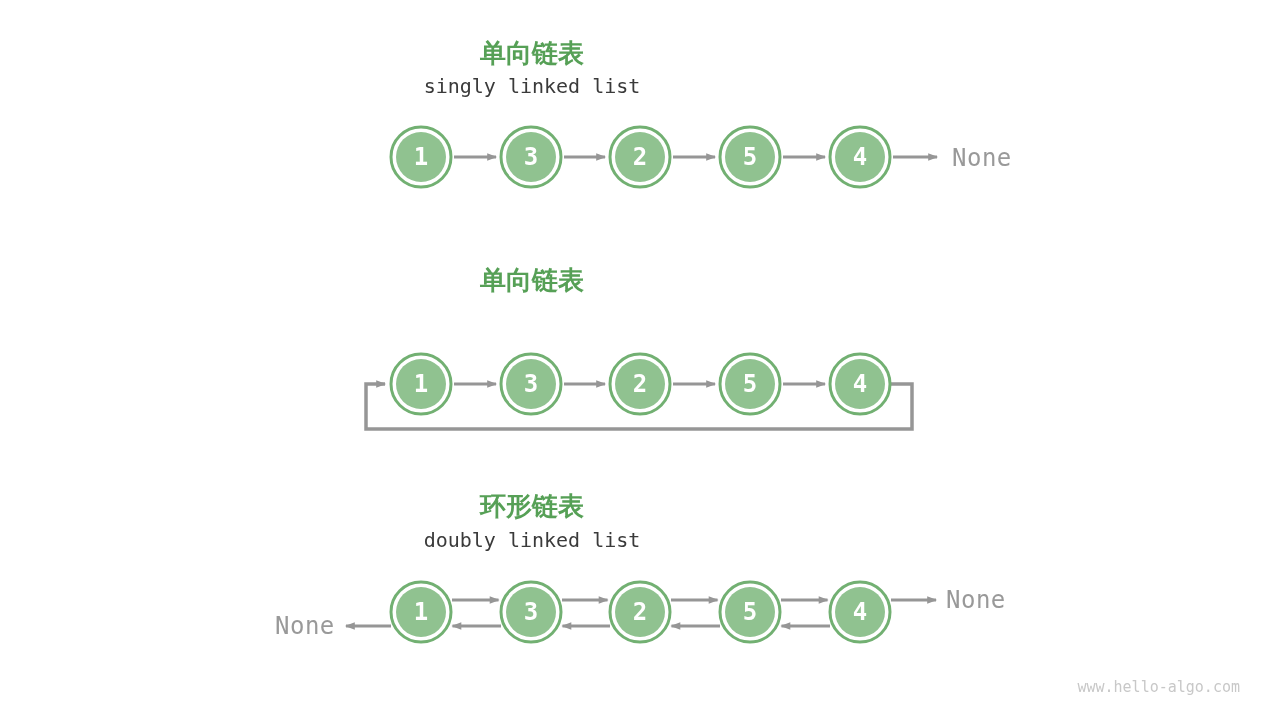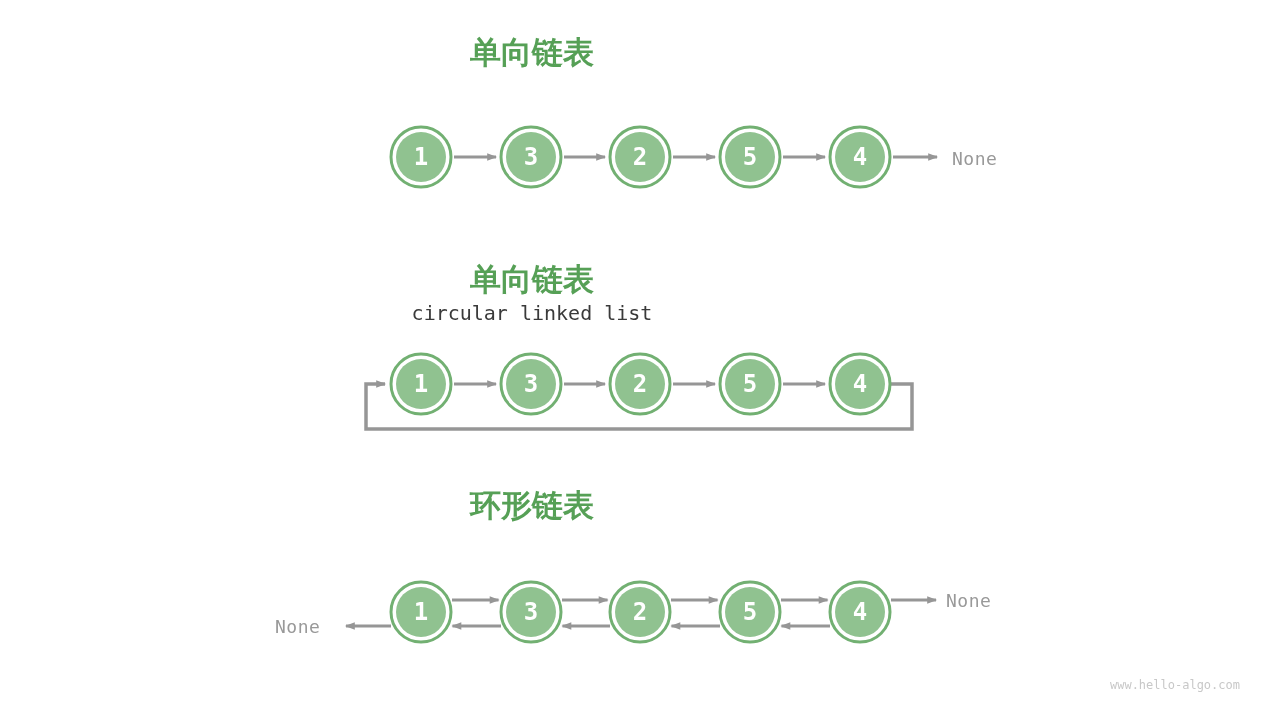--- a/index.html
+++ b/index.html
@@ -10,36 +10,36 @@
     --bg:#ffffff;
   }
   html,body{margin:0;padding:0;background:var(--bg);}
   #canvas{
     position:relative;width:1280px;height:720px;background:var(--bg);
     overflow:hidden;font-family:"Liberation Sans",sans-serif;
   }
   #fig-svg{position:absolute;left:0;top:0;}
   .tzh{
     position:absolute;left:532px;transform:translateX(-50%);
-    font-family:"Liberation Sans",sans-serif;font-weight:bold;font-size:31px;
+    font-family:"Liberation Sans",sans-serif;font-weight:bold;font-size:26px;
     line-height:30px;color:var(--title-green);white-space:nowrap;
   }
   .ten{
     position:absolute;left:532px;transform:translateX(-50%);
     font-family:"DejaVu Sans Mono","Liberation Mono",monospace;font-size:20px;
     line-height:25px;color:var(--subtitle-color);white-space:nowrap;
   }
   .none{
     position:absolute;transform:translateY(-50%);
-    font-family:"DejaVu Sans Mono","Liberation Mono",monospace;font-size:18px;
+    font-family:"DejaVu Sans Mono","Liberation Mono",monospace;font-size:24px;
     color:var(--none-color);white-space:nowrap;letter-spacing:0.5px;
   }
   .watermark{
     position:absolute;right:40px;top:678px;
-    font-family:"DejaVu Sans Mono","Liberation Mono",monospace;font-size:12px;
+    font-family:"DejaVu Sans Mono","Liberation Mono",monospace;font-size:15px;
     color:var(--watermark-color);white-space:nowrap;
   }
 </style>
 </head>
 <body>
 
 <div id="canvas">
   <svg id="fig-svg" width="1280" height="720" viewBox="0 0 1280 720">
       <defs>
         <marker id="arrow" viewBox="0 0 10 8" markerWidth="11" markerHeight="9" refX="8.5" refY="4" orient="auto" markerUnits="userSpaceOnUse">
@@ -137,24 +137,25 @@
         <text x="750" y="612" text-anchor="middle" dy="0.34em" fill="#ffffff" font-size="24" font-weight="bold" font-family="&quot;DejaVu Sans Mono&quot;,&quot;Liberation Mono&quot;,monospace">5</text>
       </g>
       <g>
         <circle cx="860" cy="612" r="30" fill="#ffffff" stroke="#72b072" stroke-width="3"></circle>
         <circle cx="860" cy="612" r="25" fill="#90c290"></circle>
         <text x="860" y="612" text-anchor="middle" dy="0.34em" fill="#ffffff" font-size="24" font-weight="bold" font-family="&quot;DejaVu Sans Mono&quot;,&quot;Liberation Mono&quot;,monospace">4</text>
       </g>
     </svg>
 
   <div class="tzh" style="top:38px">单向链表</div>
+  <div class="ten" style="top:74px">singly linked list</div>
 
   <div class="tzh" style="top:265px">单向链表</div>
-  <div class="ten" style="top:301px">circular linked list</div>
 
   <div class="tzh" style="top:491px">环形链表</div>
+  <div class="ten" style="top:528px">doubly linked list</div>
 
   <div class="none" style="left:952px;top:158px">None</div>
   <div class="none" style="left:275px;top:626px">None</div>
   <div class="none" style="left:946px;top:600px">None</div>
 
   <div class="watermark">www.hello-algo.com</div>
 </div>
 
 </body></html>

